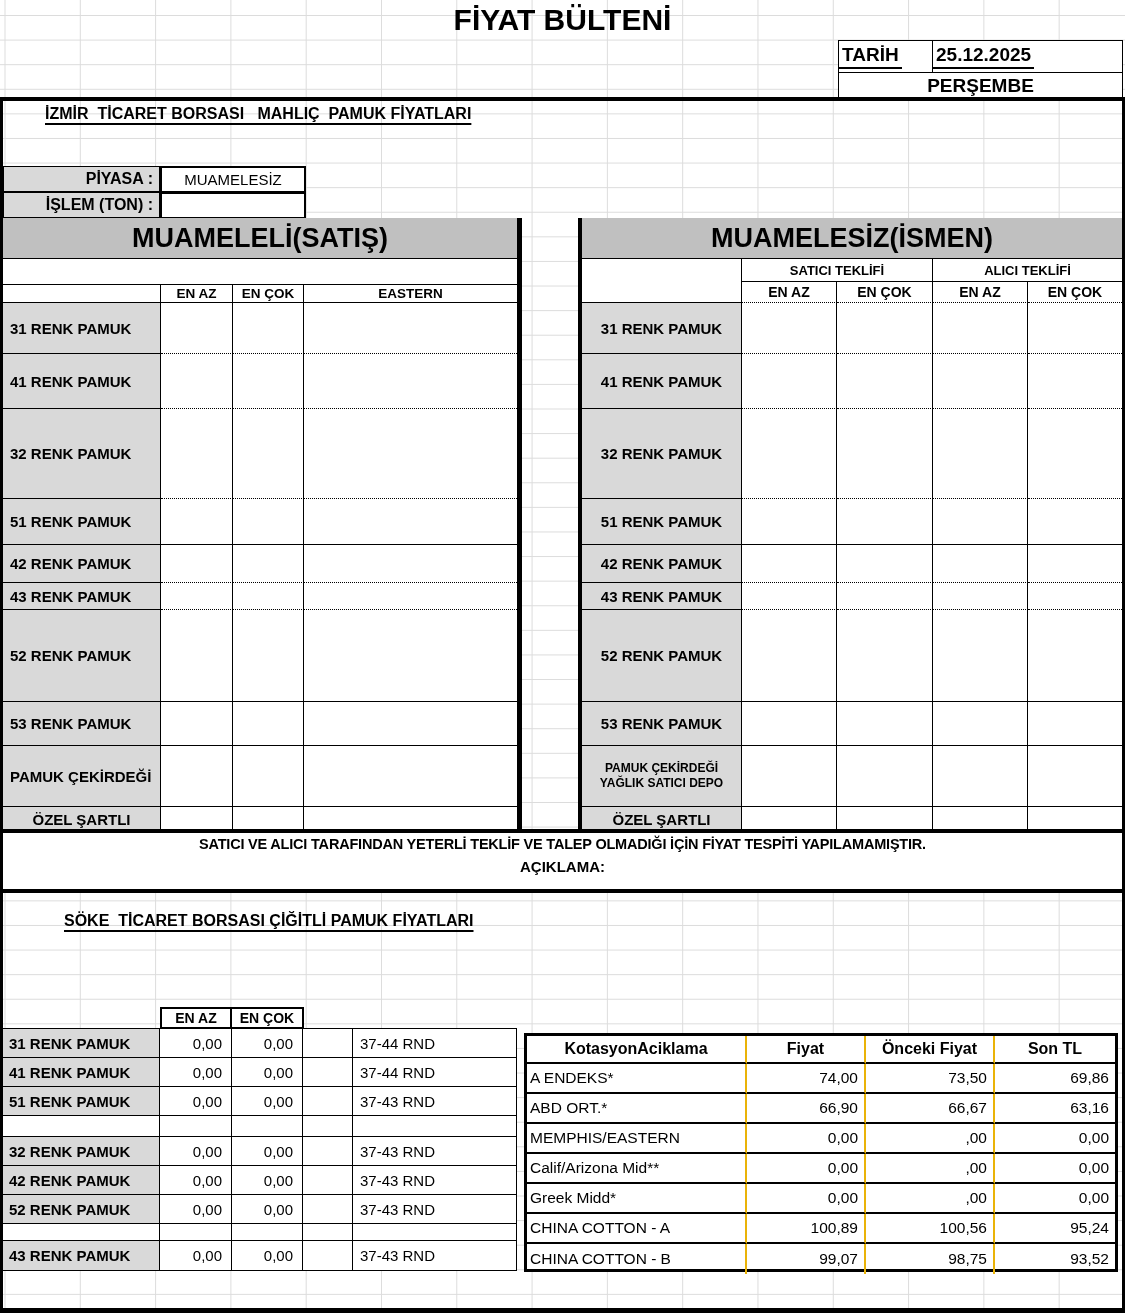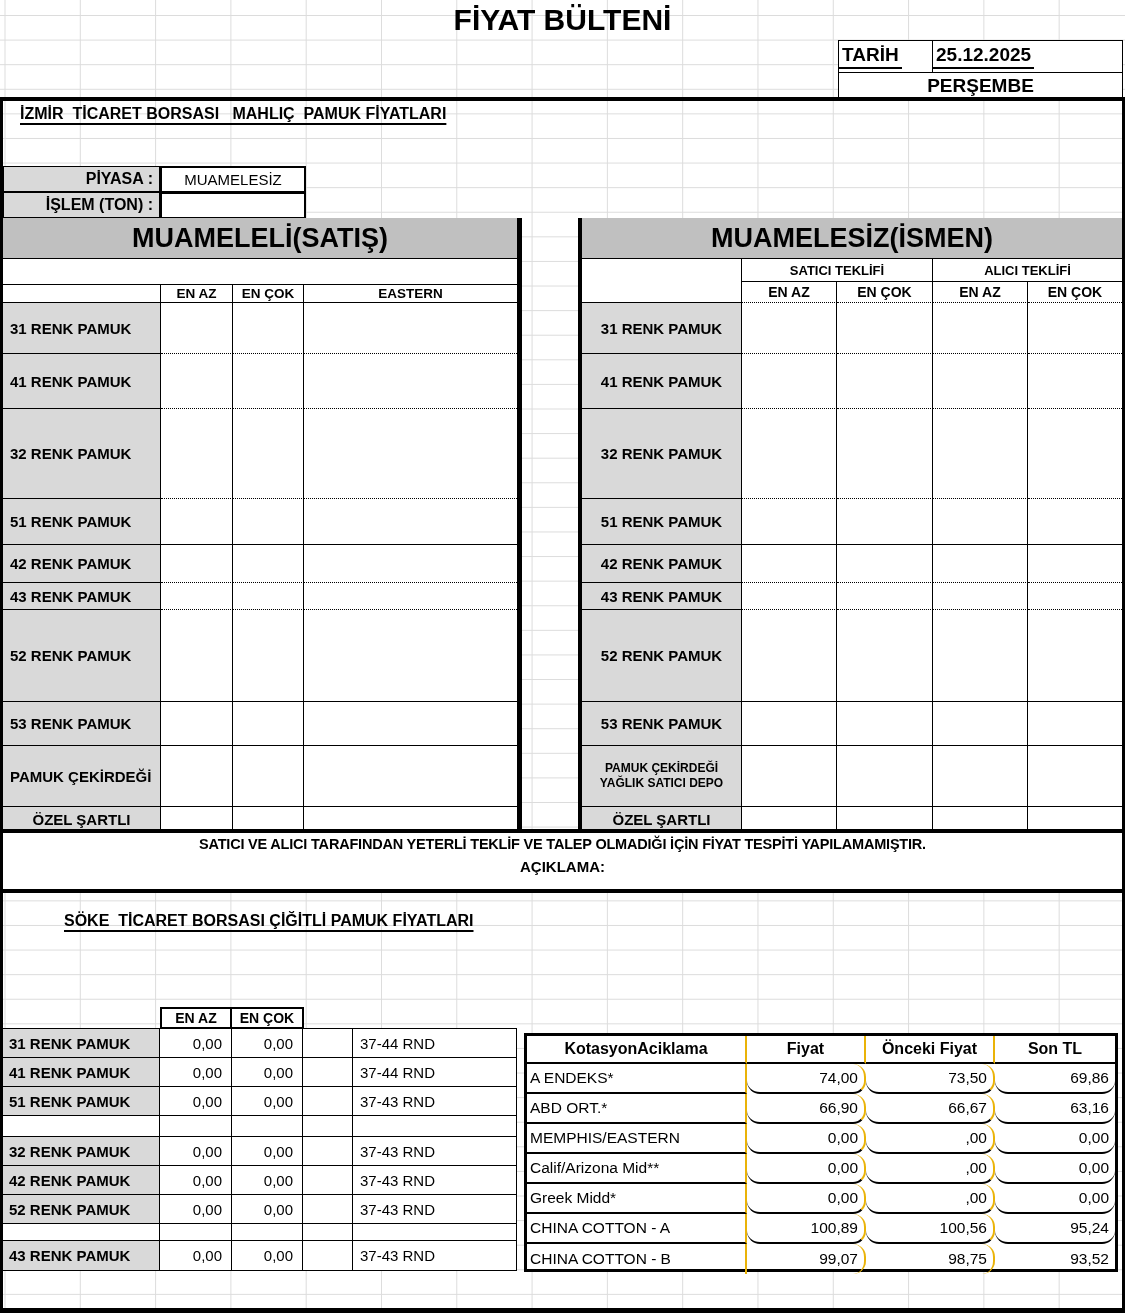--- a/index.html
+++ b/index.html
@@ -24,21 +24,21 @@
   #tarih-box{left:838px;top:40px;width:285px;height:59px;border:1px solid #000;background:#fff;}
   #tarih-box .r1{height:31px;border-bottom:1px solid #000;display:flex;}
   #tarih-box .r2{height:26px;display:flex;align-items:center;justify-content:center;}
   .t-cell{display:flex;align-items:center;justify-content:flex-start;height:100%;box-sizing:border-box;}
   #tarih-label-cell{width:94px;border-right:1px solid #000;}
   #tarih-value-cell{flex:1;}
   .u2{border-bottom:2px solid #000;padding:0 3px 1px;}
   .hdr19{font-weight:bold;font-size:19px;}
 
   
-  #izmir-title{left:20px;top:105px;font-weight:bold;font-size:16px;white-space:pre;
+  #izmir-title{left:45px;top:105px;font-weight:bold;font-size:16px;white-space:pre;
     text-decoration:underline;text-decoration-thickness:2px;text-underline-offset:4px;}
   .kv-label{height:26px;background:#d9d9d9;border:1px solid #000;display:flex;align-items:center;
     justify-content:flex-end;padding-right:6px;font-weight:bold;font-size:16px;}
   .kv-value{background:#fff;border:2px solid #000;display:flex;align-items:center;justify-content:center;font-size:15px;}
   #piyasa-label{left:3px;top:166px;width:157px;}
   #piyasa-value{left:160px;top:166px;width:146px;height:27px;}
   #islem-label{left:3px;top:192px;width:157px;}
   #islem-value{left:160px;top:192px;width:146px;height:27px;}
 
   
@@ -109,21 +109,21 @@
   
   #kot{left:524px;top:1033px;width:594px;height:239px;border:3px solid #000;background:#fff;}
   #kot .row{height:30px;}
   #kot .krow-h{height:28px;}
   #kot .cell{border-right:2px solid #eab308;border-bottom:2px solid #000;}
   #kot .cell:last-child{border-right:none;}
   #kot .row:last-child .cell{border-bottom:none;}
   .k0{width:220px}.k1{width:119px}.k2{width:129px}.k3{width:120px}
   #kot .khc{font-weight:bold;font-size:16px;justify-content:center;}
   #kot .klab{font-size:15.5px;padding-left:3px;}
-  #kot .kval{justify-content:flex-end;padding-right:6px;font-size:15.5px;border-radius:13px;}
+  #kot .kval{justify-content:flex-end;padding-right:6px;font-size:15.5px;}
 
   #sheet-border{position:absolute;top:97px;left:0;width:1125px;height:1216px;
     border-top:4px solid #000;border-left:3px solid #000;border-right:3px solid #000;border-bottom:5px solid #000;
     box-sizing:border-box;pointer-events:none;}
 </style>
 </head>
 <body>
 
 <div id="page">
 

